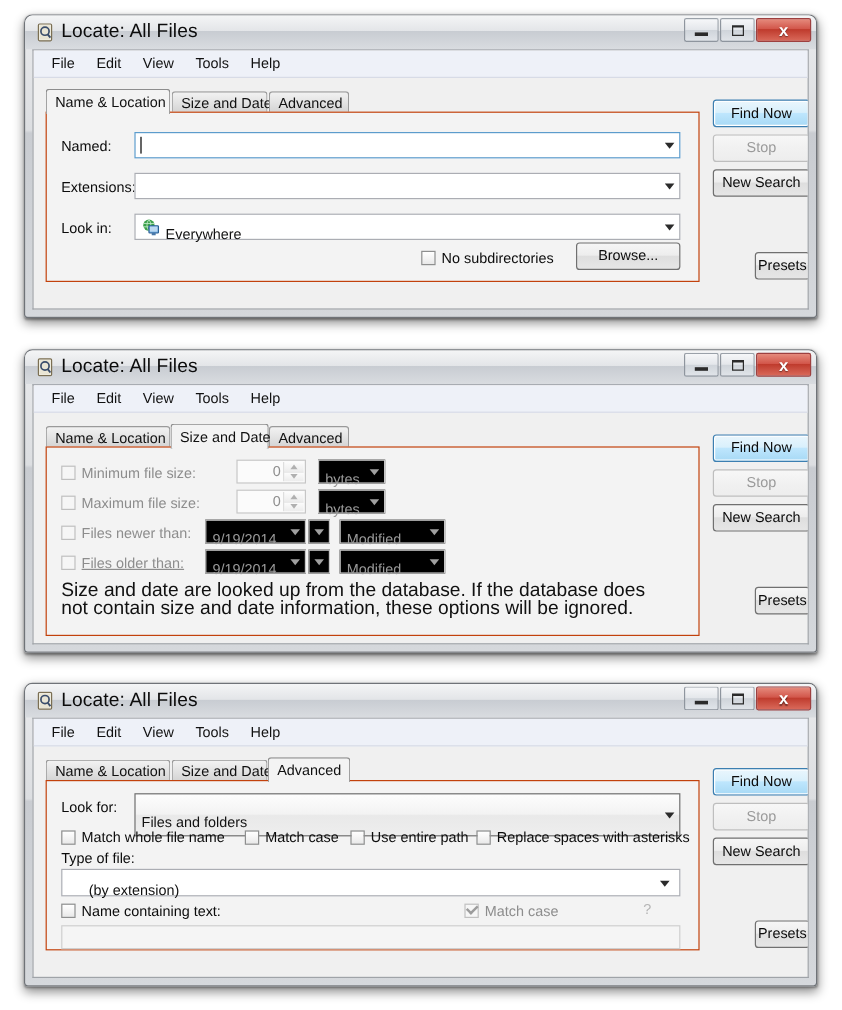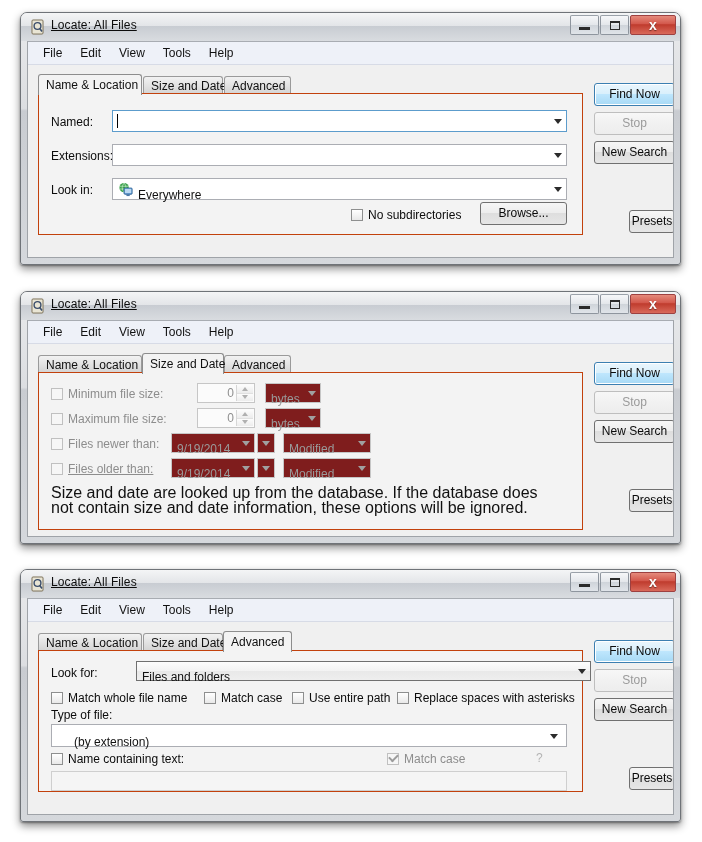--- a/index.html
+++ b/index.html
@@ -38,25 +38,24 @@
     position: absolute;
     left: 9px;
     top: 6px;
     width: 16px;
     height: 16px;
   }
   .win-title-text {
     position: absolute;
     left: 30px;
     top: 5px;
-    font-size: 12px;
+    font-size: 16px;
     color: #0c0c0c;
     letter-spacing: 0.1px;
     white-space: nowrap;
-    text-decoration: underline;
   }
   .win-buttons {
     position: absolute;
     right: 4px;
     top: 2px;
     display: flex;
     gap: 1px;
   }
   .win-btn {
     width: 29px;
@@ -188,21 +187,21 @@
     position: absolute;
     right: 4px;
     top: 50%;
     margin-top: -2px;
     width: 0; height: 0;
     border-left: 4px solid transparent;
     border-right: 4px solid transparent;
     border-top: 5px solid #2b2b2b;
   }
   .combo.dim .arrow { border-top-color: #a0a0a0; }
-  .combo.dim { background: #7f1d1d; border-color: #c6c6c6; color: #9a9a9a; }
+  .combo.dim { background: #000000; border-color: #c6c6c6; color: #9a9a9a; }
 
   .combo.flat {
     background: linear-gradient(to bottom, #fdfdfd 0%, #f3f3f3 48%, #e9e9e9 52%, #eeeeee 100%);
     border: 1px solid #707070;
   }
 
   .caret {
     position: absolute;
     left: 4px;
     top: 3px;
@@ -545,21 +544,21 @@
 
       <div class="tabarea" style="width:545px;">
         <div class="tab" style="left:0px; width:104px;">Name &amp; Location</div>
         <div class="tab" style="left:105px; width:80px;">Size and Date</div>
         <div class="tab active" style="left:185px; width:69px;">Advanced</div>
       </div>
 
       <div class="tabpanel" style="top:-1px; height:142px; width:545px;">
 
         <div class="lbl" style="left:12px; top:15px;">Look for:</div>
-        <div class="combo flat" style="left:73px; top:10px; width:455px; height:20px;margin-left:24px;">
+        <div class="combo flat" style="left:73px; top:10px; width:455px; height:36px;">
           <span class="cval">Files and folders</span>
           <span class="arrow"></span>
         </div>
 
         <div class="cb" style="left:12px; top:41px;">Match whole file name</div>
         <div class="cb" style="left:165px; top:41px;">Match case</div>
         <div class="cb" style="left:253px; top:41px;">Use entire path</div>
         <div class="cb" style="left:358px; top:41px;">Replace spaces with asterisks</div>
 
         <div class="lbl" style="left:12px; top:57px;">Type of file:</div>

